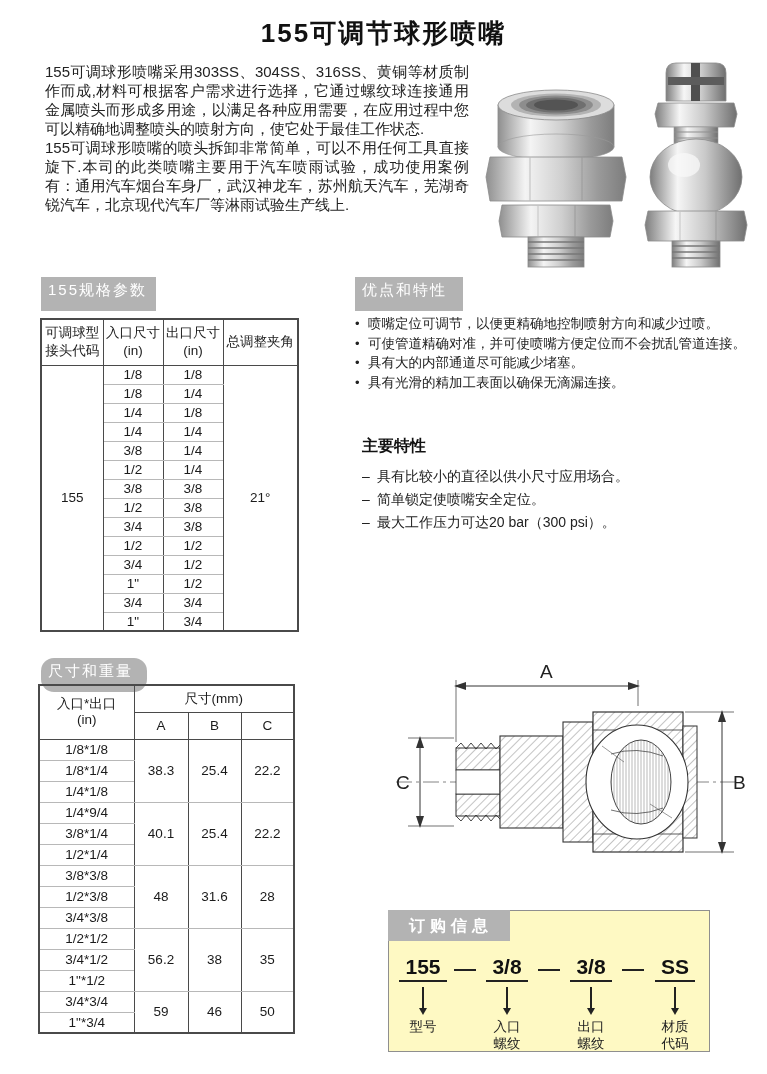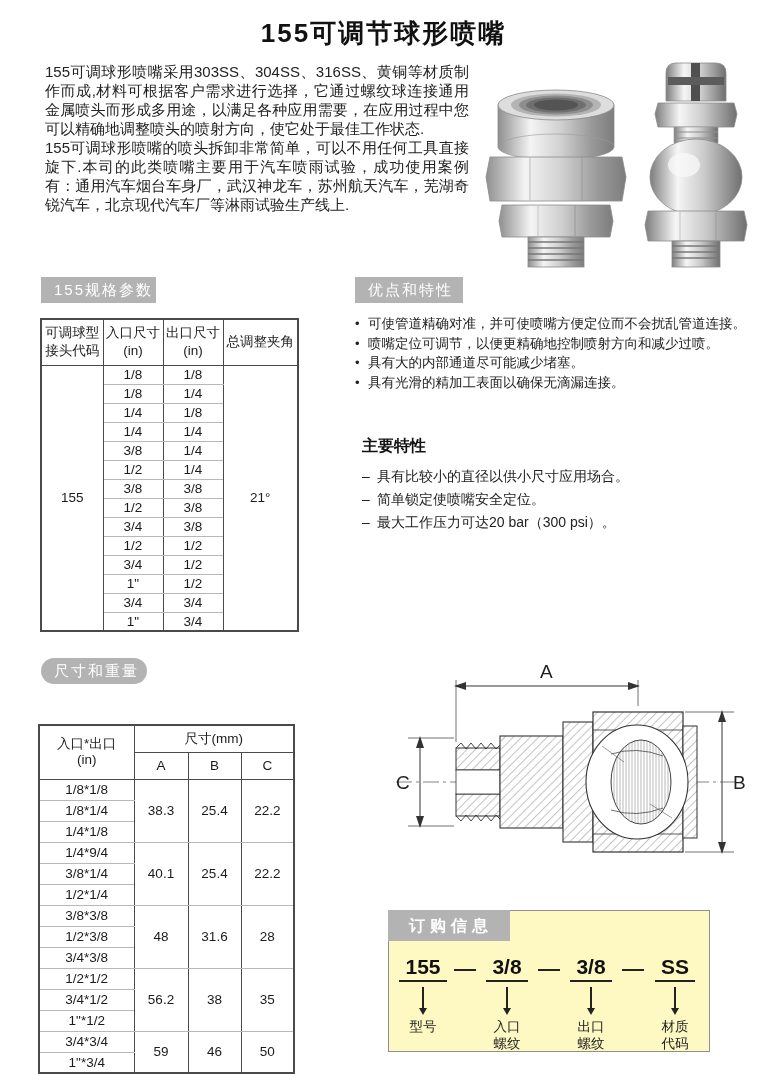--- a/index.html
+++ b/index.html
@@ -16,22 +16,22 @@
   }
 
   .intro { position:absolute; left:45px; top:62px; width:424px;
     font-size:15px; line-height:19px; text-align:justify; color:#222; }
 
   .photos { position:absolute; left:470px; top:55px; width:297px; height:215px; }
   .photo-left  { position:absolute; left:8px;  top:16px; }
   .photo-right { position:absolute; left:158px; top:2px; }
 
   .section-bar {
-    position:absolute; height:26px; background:#b3b3b3; color:#fff;
-    font-size:15px; line-height:26px; padding-left:13px; letter-spacing:2px;
+    position:absolute; height:34px; background:#b3b3b3; color:#fff;
+    font-size:15px; line-height:26px; padding-left:7px; letter-spacing:2px;
   }
   .bar-specs    { left:41px;  top:277px; width:115px; }
   .bar-features { left:355px; top:277px; width:108px; }
   .bar-dims     { left:41px;  top:658px; width:106px;border-radius:13px; }
 
   table.tbl { border-collapse:collapse; table-layout:fixed; }
   .tbl th, .tbl td {
     border-left:1px solid #4a4a4a; border-right:1px solid #4a4a4a;
     border-top:1px solid #b8b8b8; border-bottom:1px solid #b8b8b8;
     text-align:center; vertical-align:middle; font-weight:normal;
@@ -40,21 +40,21 @@
   .tbl { border:2px solid #4a4a4a; }
   .tbl th { border-bottom:1px solid #4a4a4a; }
   .tbl tr.gs td { border-top:1px solid #4a4a4a; }
 
   .spec-table { position:absolute; left:40px; top:318px; width:257px; }
   .spec-table th { height:46px; line-height:18px; }
   .spec-table td { height:19px; }
   .spec-table col.c1 { width:62px; } .spec-table col.c2 { width:60px; }
   .spec-table col.c3 { width:60px; } .spec-table col.c4 { width:75px; }
 
-  .dim-table { position:absolute; left:38px; top:724px; width:255px;padding-left:24px; }
+  .dim-table { position:absolute; left:38px; top:684px; width:255px;padding-left:24px; }
   .dim-table th { height:27px; line-height:16px; }
   .dim-table td { height:21px; }
   .dim-table col.d1 { width:95px; } .dim-table col.d2 { width:54px; }
   .dim-table col.d3 { width:53px; } .dim-table col.d4 { width:53px; }
 
   .features { position:absolute; left:355px; top:314px; width:405px; }
   .features li { list-style:none; font-size:13.5px; line-height:19.5px; color:#222;
     padding-left:13px; position:relative; }
   .features li::before { content:"•"; position:absolute; left:0; top:0; font-size:13px; }
 
@@ -230,22 +230,22 @@
           <td>3/4</td>
         </tr>
     <tr>
           <td>1"</td>
           <td>3/4</td>
         </tr>
   </tbody>
     </table>
 
   <ul class="features">
+    <li>喷嘴定位可调节，以便更精确地控制喷射方向和减少过喷。</li>
     <li>可使管道精确对准，并可使喷嘴方便定位而不会扰乱管道连接。</li>
-    <li>喷嘴定位可调节，以便更精确地控制喷射方向和减少过喷。</li>
     <li>具有大的内部通道尽可能减少堵塞。</li>
     <li>具有光滑的精加工表面以确保无滴漏连接。</li>
   </ul>
 
   <div class="main-features">
     <div class="main-features-title">主要特性</div>
     <ul>
       <li>具有比较小的直径以供小尺寸应用场合。</li>
       <li>简单锁定使喷嘴安全定位。</li>
       <li>最大工作压力可达20 bar（300 psi）。</li>

